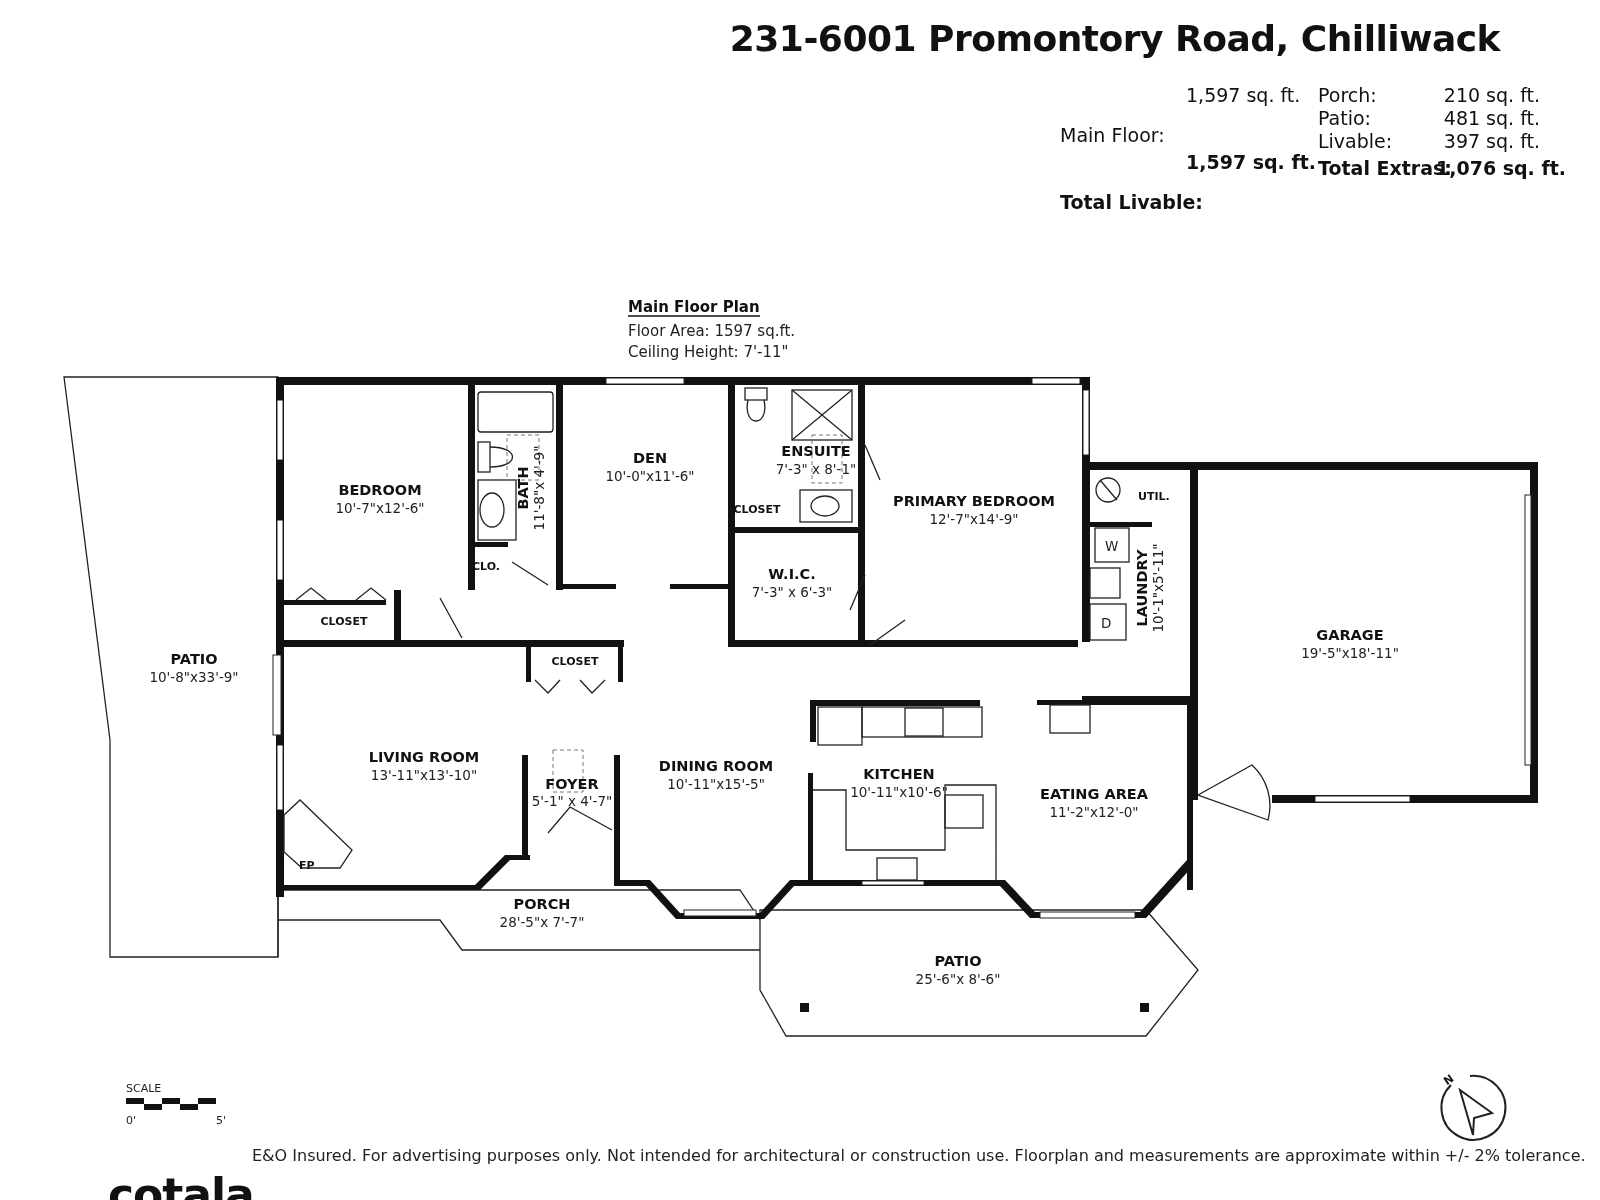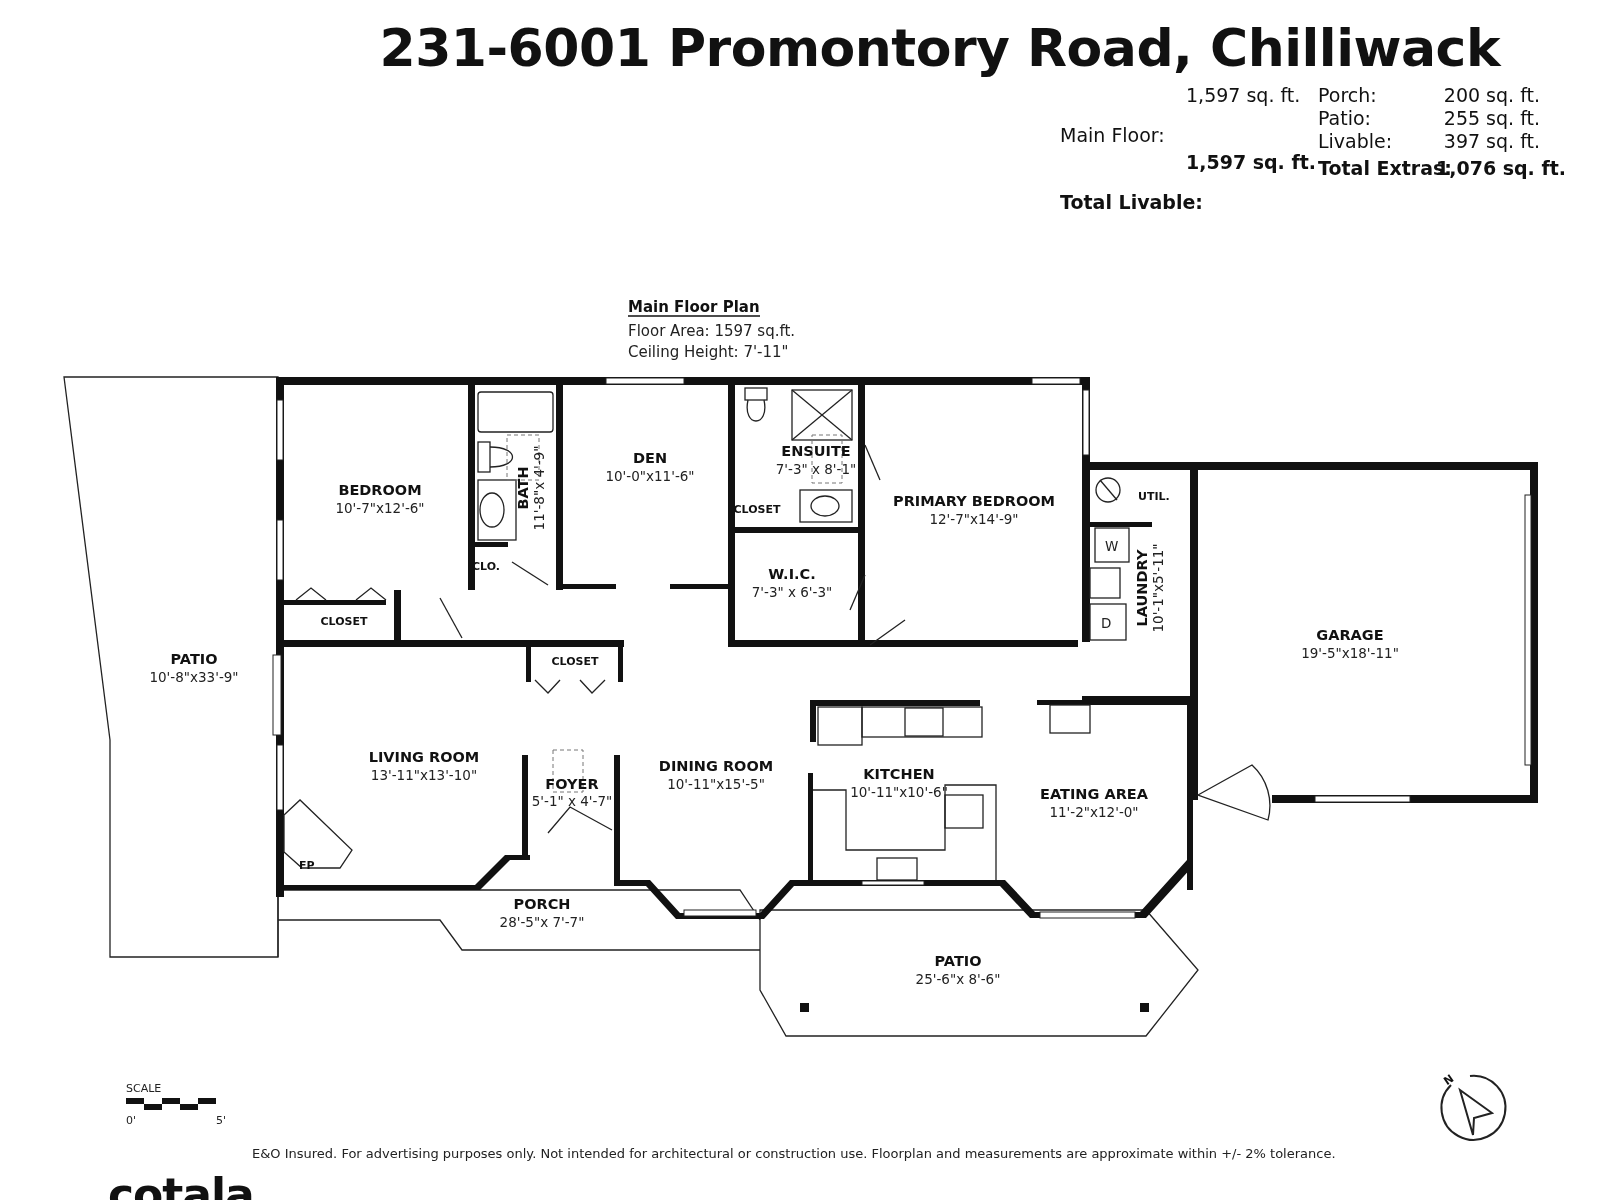--- a/index.html
+++ b/index.html
@@ -1,64 +1,64 @@
 <!DOCTYPE html>
 <html><head>
 <meta charset="utf-8">
 <style>
   html, body { margin: 0; padding: 0; background: #ffffff; }
   body { width: 1600px; height: 1200px; position: relative; overflow: hidden;
          font-family: "DejaVu Sans", sans-serif; color: #111; }
-  .title { position: absolute; right: 100px; top: 18px; font-size: 52px; font-weight: bold;
+  .title { position: absolute; right: 100px; top: 18px; font-size: 36px; font-weight: bold;
            letter-spacing: -0.5px; white-space: nowrap; }
   .areas { position: absolute; top: 84px; font-size: 19px; line-height: 23px; }
   .areas .row { display: flex; white-space: nowrap; }
   .areas .bold { font-weight: bold; margin-top: 4px; }
   .col1 { left: 1060px; }
   .col1 .lbl { width: 126px; margin-top: 40px; } .col1 .val { width: 110px; }
   .col2 { left: 1318px; }
   .col2 .lbl { width: 118px; } .col2 .val { width: 104px; text-align: right; }
   svg#plan { position: absolute; left: 0; top: 0; }
   .room { font-family: "DejaVu Sans", sans-serif; font-weight: bold; font-size: 14.5px; fill: #111; }
   .dim  { font-family: "DejaVu Sans", sans-serif; font-size: 13.5px; fill: #222; }
   .small { font-family: "DejaVu Sans", sans-serif; font-weight: bold; font-size: 11px; fill: #111; }
   .plan-head { font-family: "DejaVu Sans", sans-serif; font-weight: bold; font-size: 15px; fill: #111; }
   .plan-sub { font-family: "DejaVu Sans", sans-serif; font-size: 15px; fill: #222; }
   .wall { fill: #111; }
   .thin { fill: none; stroke: #222; stroke-width: 1.3; }
   .dash { fill: none; stroke: #777; stroke-width: 1; stroke-dasharray: 4 3; }
   .win  { fill: #fff; stroke: #222; stroke-width: 1; }
   .logo { position: absolute; left: 108px; top: 1130px; font-size: 44px; font-weight: bold;
           letter-spacing: -1px; line-height: 44px; margin-top: 43px; }
-  .disclaimer { position: absolute; left: 252px; top: 1146px; font-size: 13px; color: #222; white-space: nowrap; }
+  .disclaimer { position: absolute; left: 252px; top: 1146px; font-size: 16px; color: #222; white-space: nowrap; }
 </style>
 </head>
 <body>
 
 <div class="title">231-6001 Promontory Road, Chilliwack</div>
 
 <div class="areas col1">
   <div class="row">
     <span class="lbl">Main Floor:</span>
     <span class="val">1,597 sq. ft.</span>
   </div>
   <div class="row bold">
     <span class="lbl">Total Livable:</span>
     <span class="val">1,597 sq. ft.</span>
   </div>
 </div>
 
 <div class="areas col2">
   <div class="row">
     <span class="lbl">Porch:</span>
-    <span class="val">200 sq. ft.</span>
+    <span class="val">210 sq. ft.</span>
   </div>
   <div class="row">
     <span class="lbl">Patio:</span>
-    <span class="val">255 sq. ft.</span>
+    <span class="val">481 sq. ft.</span>
   </div>
   <div class="row">
     <span class="lbl">Livable:</span>
     <span class="val">397 sq. ft.</span>
   </div>
   <div class="row bold">
     <span class="lbl">Total Extras:</span>
     <span class="val">1,076 sq. ft.</span>
   </div>
 </div>

